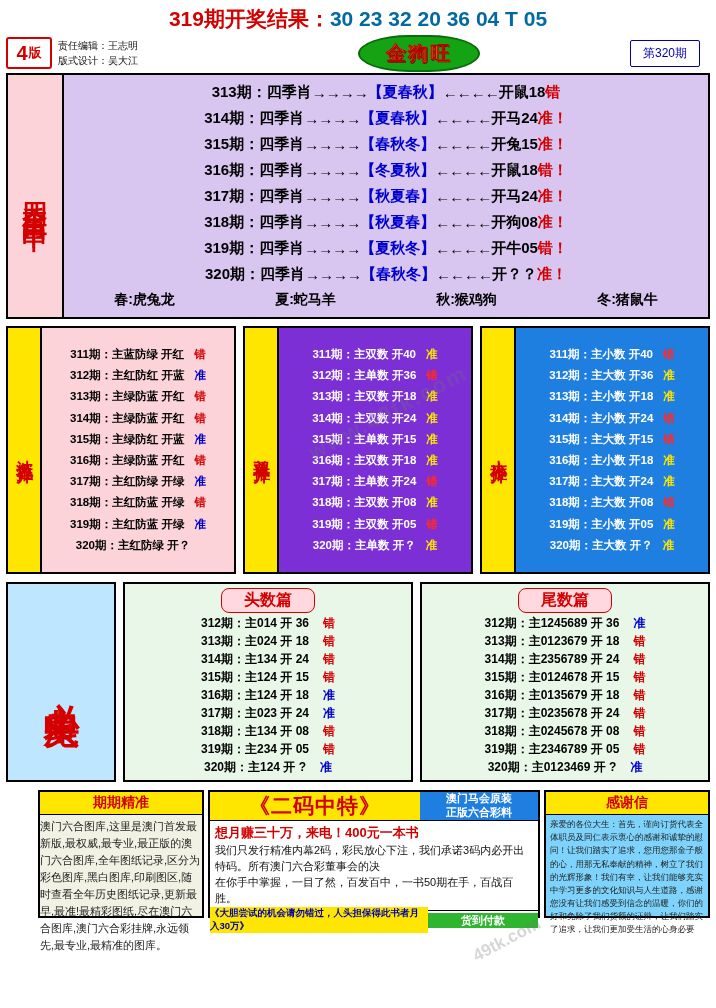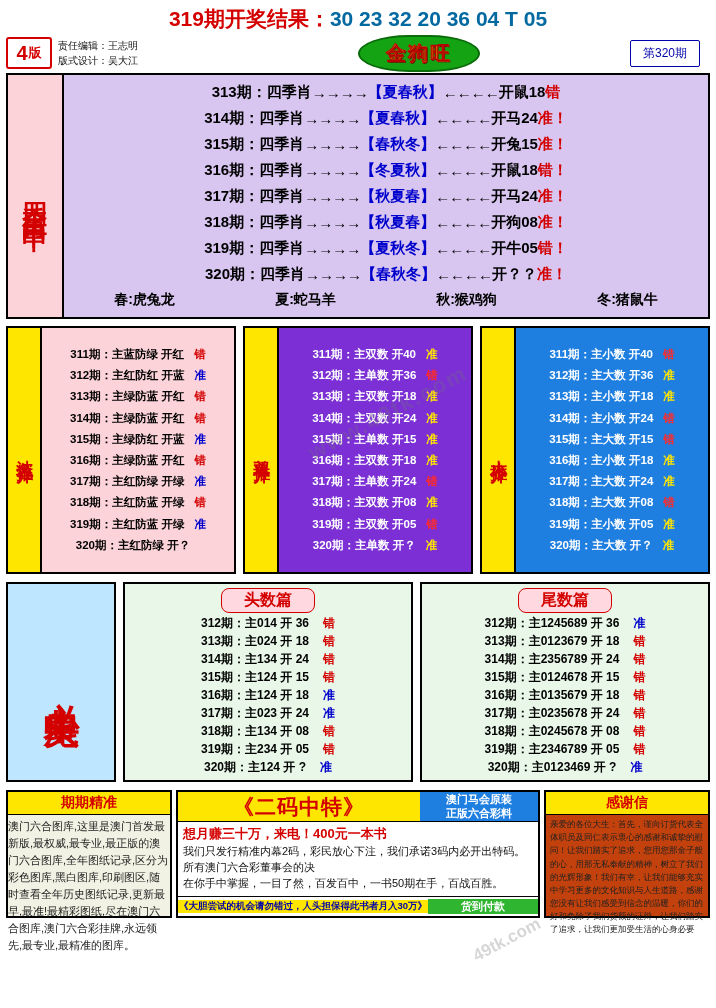--- a/index.html
+++ b/index.html
@@ -123,35 +123,35 @@
   .box-head span {
     background:#ffd9df; border:1.5px solid #d40000; border-radius:8px;
     color:#d40000; font-size:16px; font-weight:bold; padding:1px 22px;
   }
   .box-rows { flex:1; display:flex; flex-direction:column; justify-content:space-around; padding-top:2px; }
   .brow { font-size:12px; font-weight:bold; display:flex; align-items:center; justify-content:center; white-space:nowrap; height:17px; }
   .brow .t { color:#000; }
   .brow .mark { margin-left:14px; }
 
   
-  .sec4 { display:flex; gap:4px; margin-top:8px; height:128px; }
+  .sec4 { display:flex; gap:4px; margin-top:8px; height:128px;margin-left:32px; }
   .ad-left { width:166px; border:2px solid #000; background:#f2f2e4; display:flex; flex-direction:column; }
   .ad-left .hd { background:#ffe600; text-align:center; font-size:14px; font-weight:bold; color:#d40000; border-bottom:1px solid #000; padding:2px 0; }
   .ad-left .bd { font-size:11px; line-height:1.55; color:#222; padding:3px 0; }
   .ad-mid { flex:1; border:2px solid #000; background:#ffffff; display:flex; flex-direction:column; }
   .ad-mid .hd { display:flex; align-items:stretch; height:30px; border-bottom:1px solid #000; }
   .ad-mid .hd .l { flex:1; background:#ffe600; display:flex; align-items:center; justify-content:center; font-size:21px; font-weight:bold; color:#d40000; letter-spacing:1px; }
   .ad-mid .hd .r { width:118px; background:#1f7fe0; color:#fff; font-size:11px; font-weight:bold; display:flex; flex-direction:column; align-items:center; justify-content:center; line-height:1.25; }
   .ad-mid .bd { flex:1; padding:3px 5px; font-size:11px; line-height:1.45; color:#111; }
   .ad-mid .bd .big { font-size:13px; font-weight:bold; color:#000; }
   .ad-mid .bd .red { color:#d40000; font-weight:bold; }
   .ad-mid .foot { display:flex; align-items:center; border-top:1px solid #000; height:20px; }
   .ad-mid .foot .f1 { flex:1; background:#ffe600; font-size:9.5px; font-weight:bold; color:#0000aa; display:flex; align-items:center; justify-content:center; }
   .ad-mid .foot .f2 { width:110px; background:#2fb52f; color:#fff; font-size:11px; font-weight:bold; display:flex; align-items:center; justify-content:center; }
-  .ad-right { width:166px; border:2px solid #000; background:#c2410c; display:flex; flex-direction:column; }
+  .ad-right { width:166px; border:2px solid #000; background:#7dd3fc; display:flex; flex-direction:column; }
   .ad-right .hd { background:#ffe600; text-align:center; font-size:14px; font-weight:bold; color:#d40000; border-bottom:1px solid #000; padding:2px 0; }
   .ad-right .bd { font-size:8.5px; line-height:1.55; color:#222; padding:3px 4px; }
 
   .watermark {
     position:absolute; left:300px; top:400px; font-size:22px; color:rgba(120,120,120,0.28);
     transform:rotate(-28deg); pointer-events:none; font-weight:bold; letter-spacing:2px;
   }
   .watermark2 {
     position:absolute; left:470px; top:930px; font-size:17px; color:rgba(120,120,120,0.3);
     transform:rotate(-28deg); pointer-events:none; font-weight:bold;

